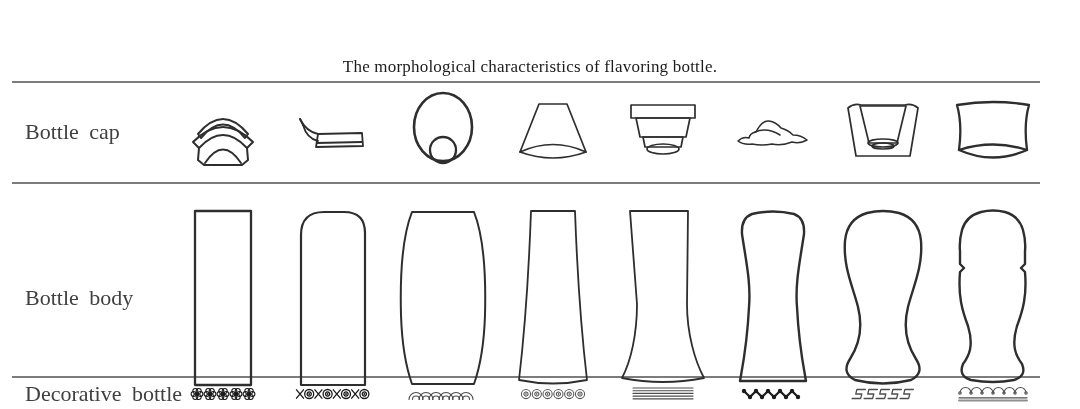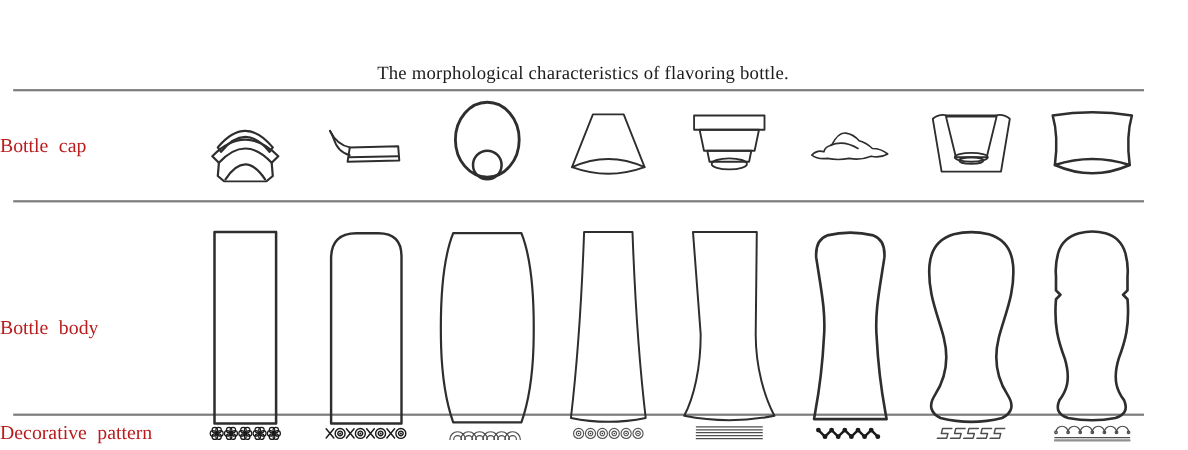--- a/index.html
+++ b/index.html
@@ -9,22 +9,22 @@
         font-size:17px;letter-spacing:.2px;color:#1c1c1c;}
   .rule{position:absolute;left:12px;width:1028px;height:2px;background:#7c7c7c;}
   .rule-top{top:49px;}
   .rule-mid{top:150px;}
   .rule-low{top:344px;}
   .rule-bottom{top:378px;}
   .trow{position:absolute;left:0;display:flex;align-items:center;}
   .row-cap{top:52px;height:96px;}
   .row-body{top:153px;height:226px;}
   .row-pattern{top:346px;height:31px;}
-  .row-label{width:168px;box-sizing:border-box;padding-left:0;font-size:18px;
-        word-spacing:5px;color:#b91c1c;white-space:nowrap;}
+  .row-label{width:168px;box-sizing:border-box;padding-left:25px;font-size:22px;
+        word-spacing:5px;color:#404040;white-space:nowrap;}
   .cell{width:110px;height:100%;display:flex;align-items:center;justify-content:center;}
   svg{display:block;}
   svg .st{stroke:#2e2e2e;fill:none;stroke-linejoin:round;stroke-linecap:round;}
   svg .g1{stroke:#1a1a1a;fill:none;stroke-linejoin:round;stroke-linecap:round;}
   svg .g2{stroke:#4d4d4d;fill:none;stroke-linejoin:round;stroke-linecap:round;}
   svg .g3{stroke:#565656;fill:none;stroke-linejoin:round;stroke-linecap:round;}
   svg .fl{fill:#1a1a1a;stroke:none;}
 </style>
 </head>
 <body>
@@ -169,21 +169,21 @@
     </div>
 
     <div class="cell" title="notched bottle-shaped body">
       <svg width="80" height="178" viewBox="0 0 80 178">
         <path class="st" stroke-width="2.4" d="M28,3 Q40,0 52,3 Q66,7 70,21 Q73,32 72,42 L72,55 L68,59 L72,63 C74,87 70,101 64,117 C58,137 63,147 69,155 Q74,167 61,171 Q40,175 18,171 Q5,167 10,155 C16,147 21,137 15,117 C9,101 5,87 7,63 L11,59 L7,55 L7,42 Q6,32 9,21 Q13,7 28,3 Z"></path>
       </svg>
     </div>
   </div>
 
   <div class="trow row-pattern">
-    <div class="row-label">Decorative pattern</div>
+    <div class="row-label">Decorative bottle</div>
 
     <div class="cell" title="rosette chain pattern">
       <svg width="68" height="16" viewBox="0 0 68 16">
         <defs>
           <g id="rosette" class="g1" stroke-width="1.1">
             <circle cx="3.4" cy="0" r="2.5"></circle>
               <circle cx="1.7" cy="3" r="2.5"></circle>
               <circle cx="-1.7" cy="3" r="2.5"></circle>
             <circle cx="-3.4" cy="0" r="2.5"></circle>
               <circle cx="-1.7" cy="-3" r="2.5"></circle>

